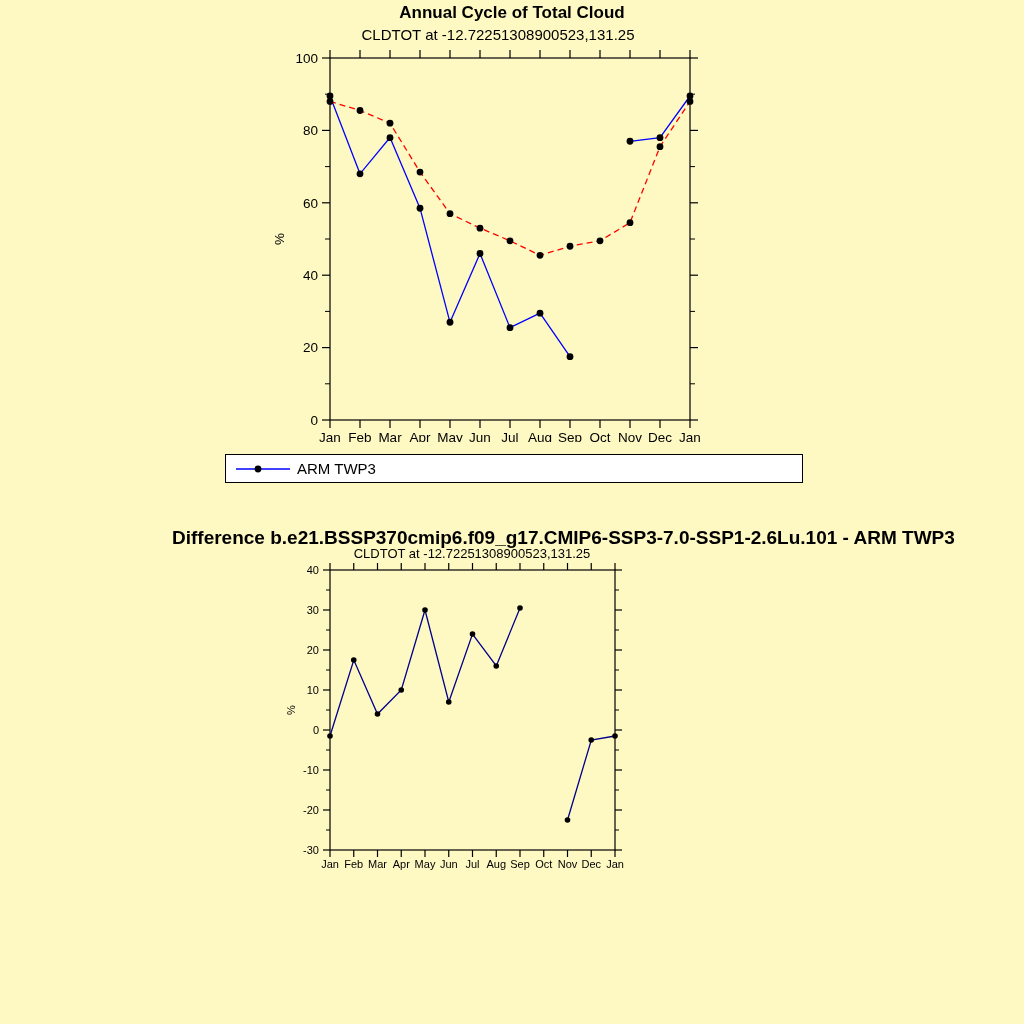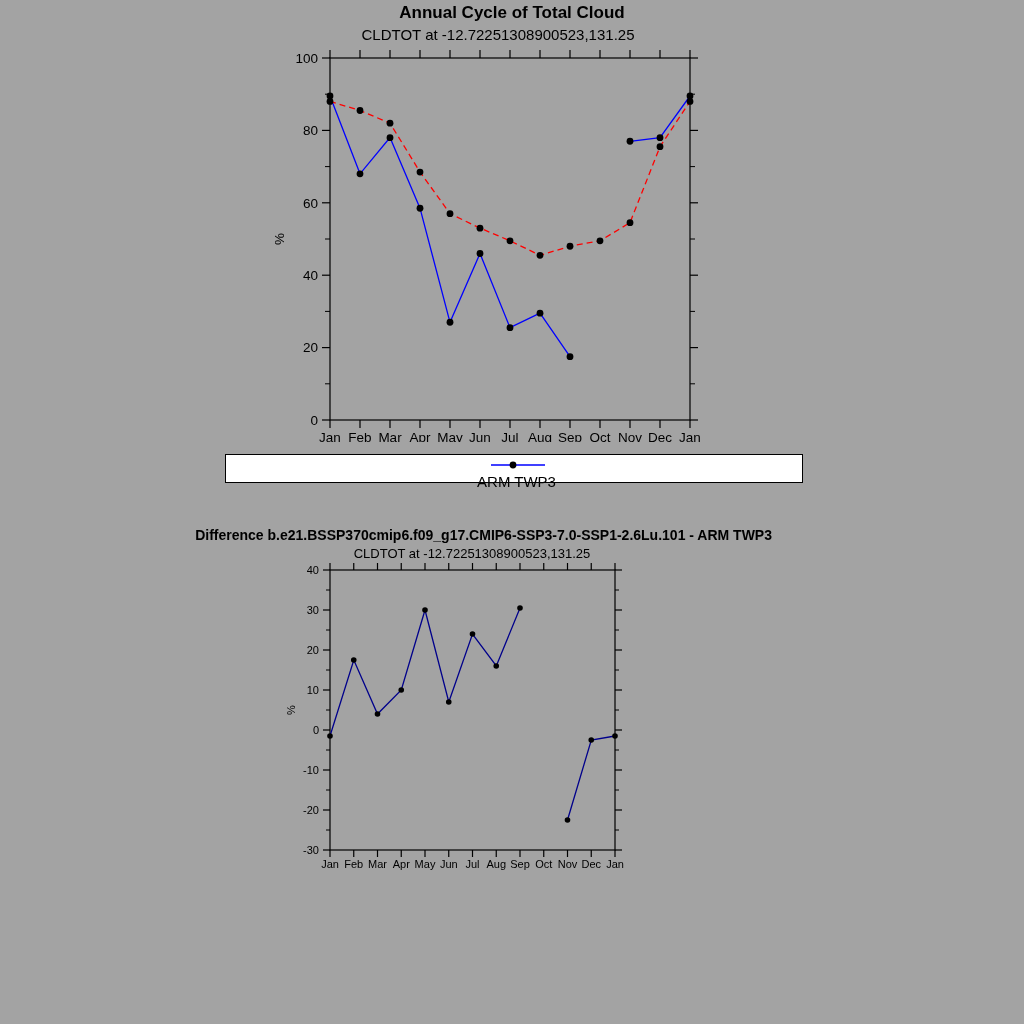--- a/index.html
+++ b/index.html
@@ -1,30 +1,30 @@
 <!DOCTYPE html>
 <html><head>
 <meta charset="utf-8">
 <style>
   * { box-sizing: border-box; }
   html, body { margin: 0; padding: 0; background: #ffffff; }
   body { font-family: "Liberation Sans", sans-serif; color: #000; }
-  .page { position: relative; width: 1024px; height: 1024px; background: #a3a3a3; overflow: hidden; padding-left: 36px; }
+  .page { position: relative; width: 1024px; height: 1024px; background: #fef9c3; overflow: hidden; padding-left: 36px; }
   .title1 { position: absolute; top: 3px; left: 0; width: 1024px; text-align: center;
             font-size: 17px; font-weight: bold; }
   .subtitle1 { position: absolute; top: 26px; left: 268px; width: 460px; text-align: center;
                font-size: 15px; }
   .chart-top { position: absolute; left: 268px; top: 42px; }
   .legend { position: absolute; left: 225px; top: 454px; width: 578px;
             border: 1px solid #000; background: #fff; padding: 2px 0; }
-  .legend-row { display: flex; align-items: center; height: 23px; flex-direction: column; }
+  .legend-row { display: flex; align-items: center; height: 23px; }
   .legend-sample { margin-left: 8px; flex: 0 0 auto; }
   .legend-label { font-size: 15px; margin-left: 5px; white-space: nowrap; }
   .title2 { position: absolute; top: 527px; left: 172px; width: 600px; text-align: right;
-            font-size: 14px; font-weight: bold; white-space: nowrap; }
+            font-size: 19px; font-weight: bold; white-space: nowrap; }
   .subtitle2 { position: absolute; top: 546px; left: 282px; width: 380px; text-align: center;
                font-size: 13px; }
   .chart-bottom { position: absolute; left: 282px; top: 558px; }
   svg text { font-family: "Liberation Sans", sans-serif; fill: #000; }
 </style>
 </head>
 <body>
 
 <div class="page">
 

